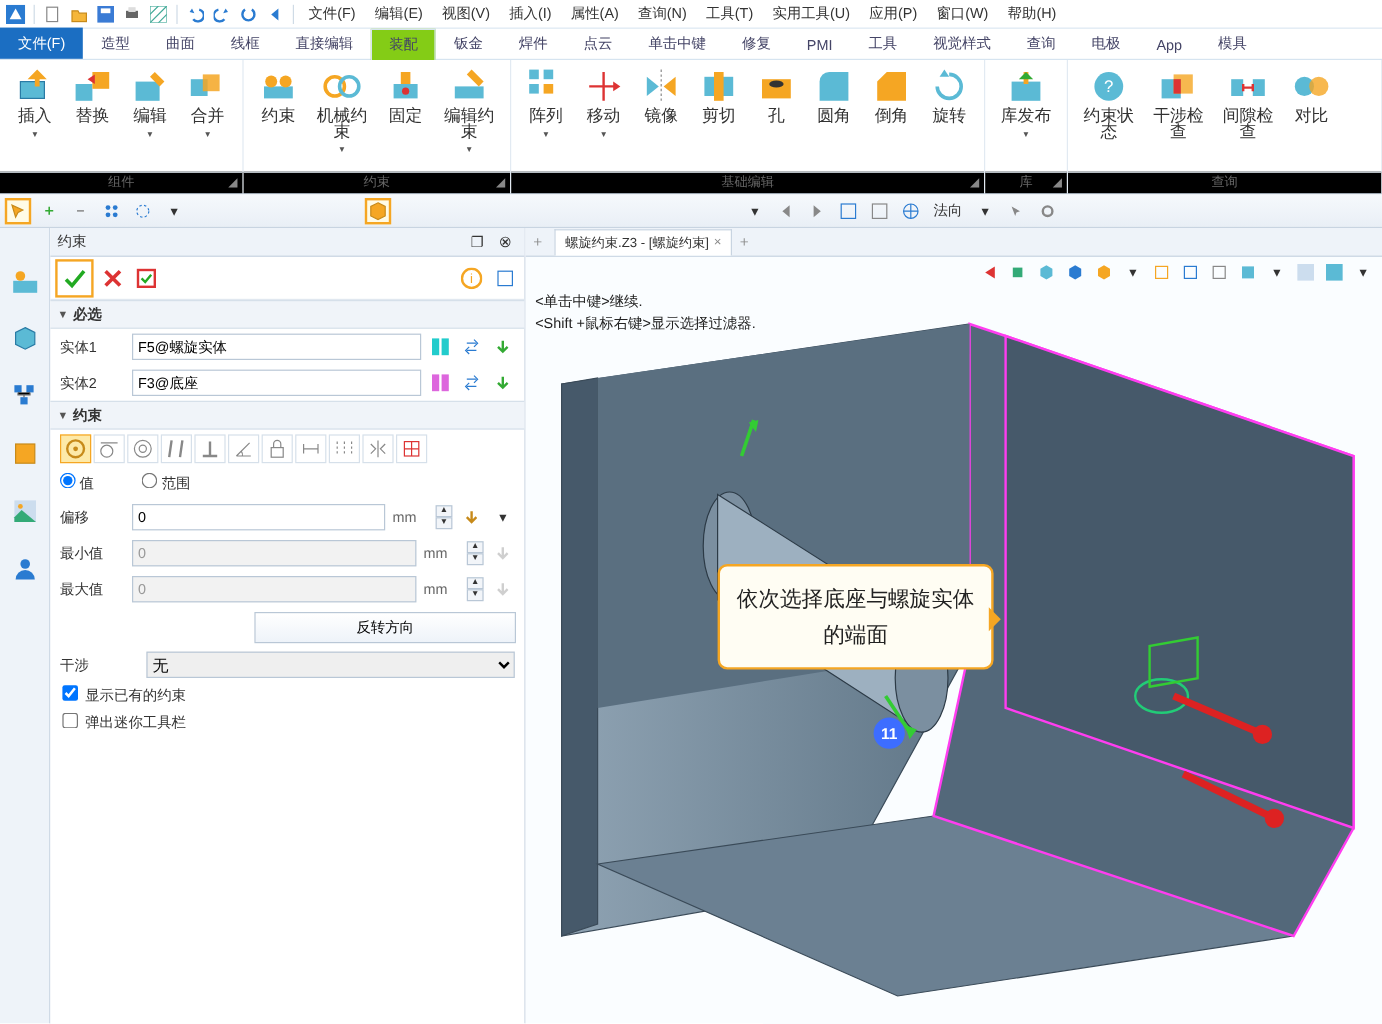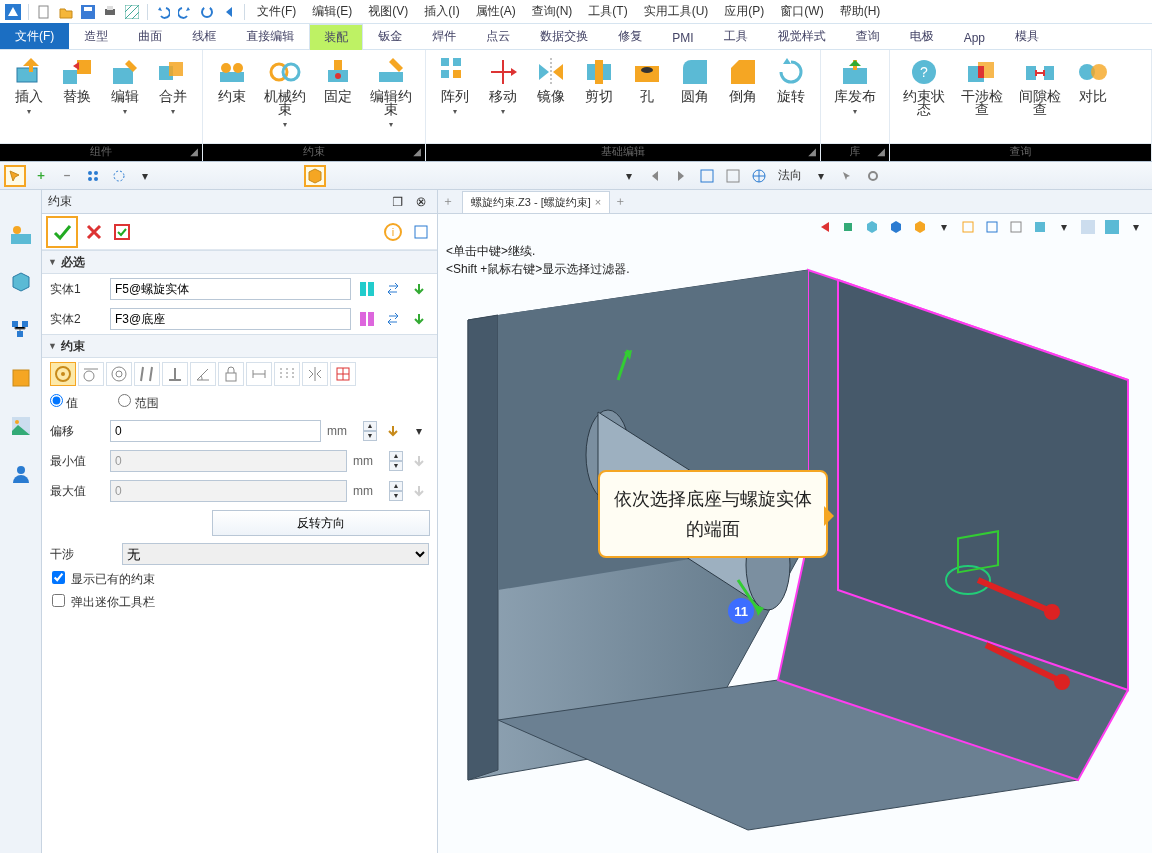--- a/index.html
+++ b/index.html
@@ -8,21 +8,21 @@
 
 .qat { height: 24px; background: #fff; border-bottom: 1px solid #d6e4f0; display: flex; align-items: center; padding: 0 4px; gap: 4px; }
 .qat .ico { width: 18px; height: 18px; display: inline-flex; align-items: center; justify-content: center; cursor: pointer; }
 .qat .sep { width: 1px; height: 16px; background: #cfdbe6; margin: 0 2px; }
 .qat .menu { padding: 0 6px; cursor: pointer; color: #333; }
 
 
 .ribbon-tabs { height: 26px; background: #fff; display: flex; align-items: flex-end; border-bottom: 1px solid #d6e4f0; }
 .ribbon-tab { padding: 4px 14px; cursor: pointer; color: #446; border: 1px solid transparent; border-bottom: none; }
 .ribbon-tab.active-file { background: #1b6ec2; color: #fff; }
-.ribbon-tab.active { background: #bef264; border-color: #d6e4f0; position: relative; top: 1px; }
+.ribbon-tab.active { background: #84cc16; border-color: #d6e4f0; position: relative; top: 1px; }
 
 
 .ribbon { height: 112px; background: #fff; border-bottom: 1px solid #b6c5d5; display: flex; }
 .rgroup { border-right: 1px solid #e2eaf2; display: flex; flex-direction: column; }
 .rgroup-body { flex: 1; display: flex; align-items: flex-start; padding: 4px 6px; gap: 2px; }
 .rgroup-label { height: 18px; text-align: center; font-size: 11px; color: #666; background: #000000; border-top: 1px solid #e2eaf2; position: relative; }
 .rgroup-label .dlg { position: absolute; right: 4px; top: 2px; color: #888; font-size: 10px; }
 .rbtn { width: 46px; display: flex; flex-direction: column; align-items: center; padding: 2px; cursor: pointer; gap: 2px; }
 .rbtn.wide { width: 56px; }
 .rbtn .ricon { width: 32px; height: 32px; display: flex; align-items: center; justify-content: center; }
@@ -162,21 +162,21 @@
 <div class="ribbon-tabs">
   <div class="ribbon-tab active-file">文件(F)</div>
   <div class="ribbon-tab">造型</div>
   <div class="ribbon-tab">曲面</div>
   <div class="ribbon-tab">线框</div>
   <div class="ribbon-tab">直接编辑</div>
   <div class="ribbon-tab active">装配</div>
   <div class="ribbon-tab">钣金</div>
   <div class="ribbon-tab">焊件</div>
   <div class="ribbon-tab">点云</div>
-  <div class="ribbon-tab">数据交换</div>
+  <div class="ribbon-tab">单击中键</div>
   <div class="ribbon-tab">修复</div>
   <div class="ribbon-tab">PMI</div>
   <div class="ribbon-tab">工具</div>
   <div class="ribbon-tab">视觉样式</div>
   <div class="ribbon-tab">查询</div>
   <div class="ribbon-tab">电极</div>
   <div class="ribbon-tab">App</div>
   <div class="ribbon-tab">模具</div>
 </div>
 

